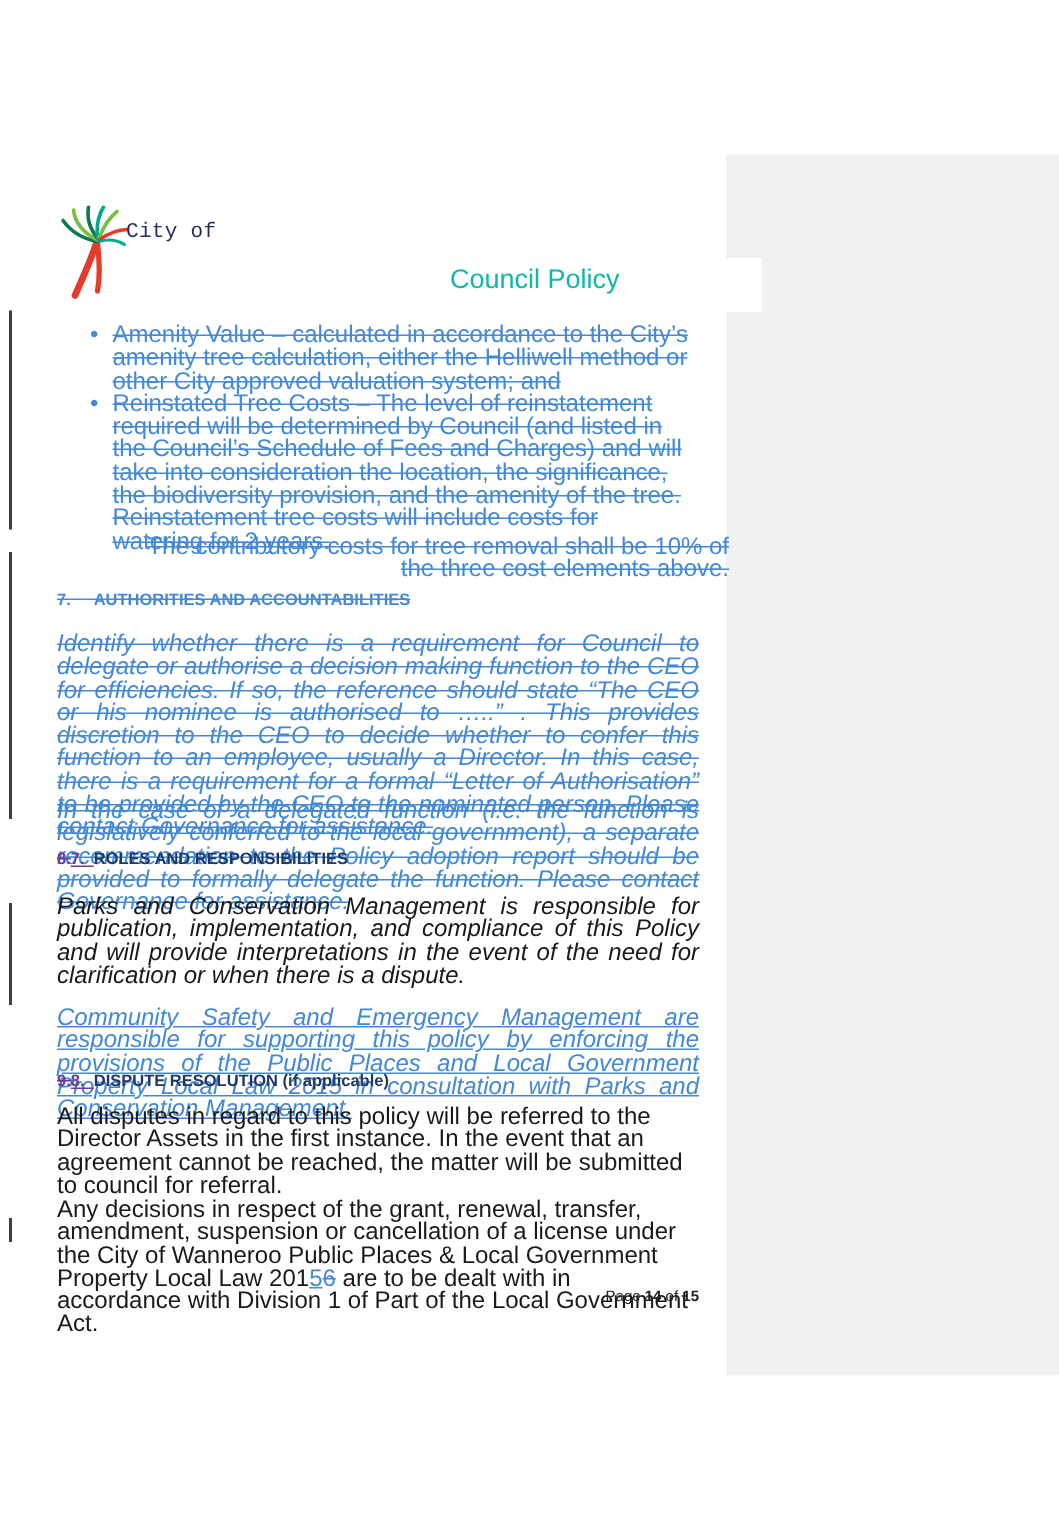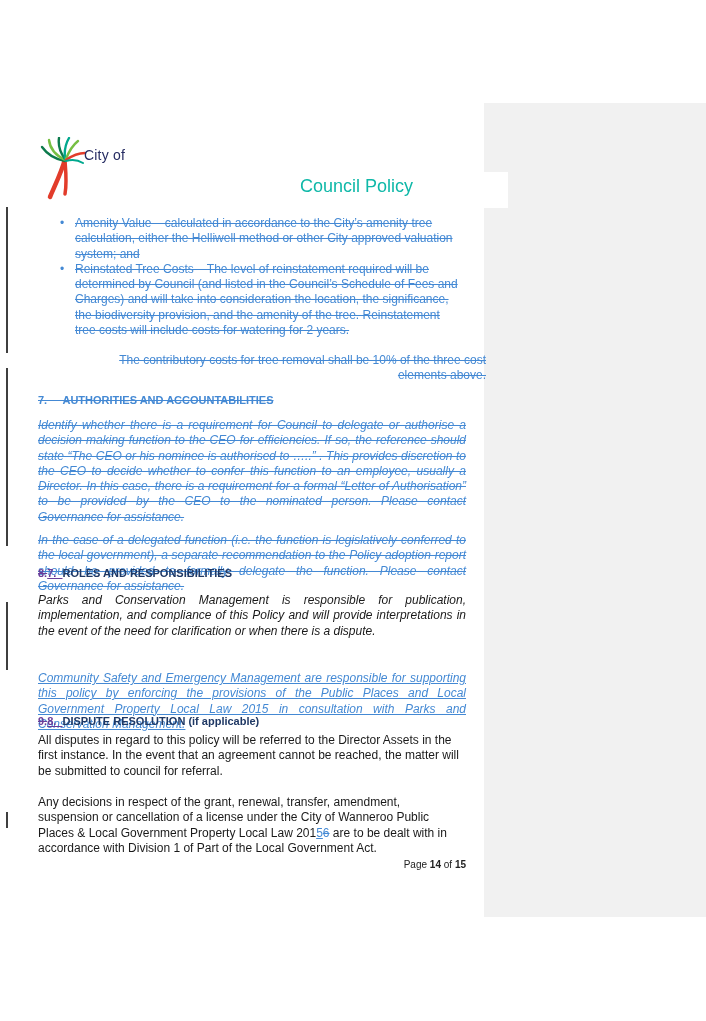--- a/index.html
+++ b/index.html
@@ -16,34 +16,34 @@
     width:706px;height:1021px;position:relative;background:#ffffff;
     font-family:"Liberation Sans", sans-serif;color:#1a1a1a;overflow:hidden;
   }
   .abs{position:absolute;}
   .gray-panel{left:484px;top:103px;width:222px;height:814px;background:var(--panel);}
   .white-notch{left:484px;top:172px;width:24px;height:36px;background:#ffffff;}
 
   
   .logo{left:40px;top:135px;width:210px;height:68px;}
   .logo svg{position:absolute;left:0;top:2px;}
-  .logo .city-of{position:absolute;left:44px;top:12px;font-size:14px;color:var(--logo-navy);font-weight:500;letter-spacing:.2px;}
+  .logo .city-of{position:absolute;left:44px;top:12px;font-size:14px;color:var(--logo-navy);font-weight:500;letter-spacing:.2px;font-family:Liberation Mono, monospace;}
   .logo .wanneroo{position:absolute;left:17px;top:26px;font-size:27px;font-weight:bold;color:var(--logo-navy);letter-spacing:.6px;}
 
   .doc-title{left:300px;top:176px;width:200px;text-align:left;font-size:18px;color:var(--teal);}
 
   
   .change-bar{left:6px;width:2px;background:var(--bar);}
   .bar1{top:207px;height:146px;}
   .bar2{top:368px;height:178px;}
   .bar3{top:602px;height:68px;}
   .bar4{top:812px;height:16px;}
 
   
-  .txt{font-size:12px;line-height:15.3px;}
+  .txt{font-size:16px;line-height:15.3px;}
   .justify{text-align:justify;}
   .italic{font-style:italic;}
   .del-blue{color:var(--blue);text-decoration:line-through;}
   .ins-blue{color:var(--blue);text-decoration:underline;}
   .del-purple{color:var(--purple);text-decoration:line-through;font-weight:bold;}
   .ins-purple{color:var(--purple);text-decoration:underline;font-weight:bold;}
   .heading{font-size:11px;font-weight:bold;line-height:13px;}
   .heading .navy{color:var(--navy);}
 
   ul.bullets{left:58px;top:216px;width:404px;margin:0;padding:0;list-style:none;}

